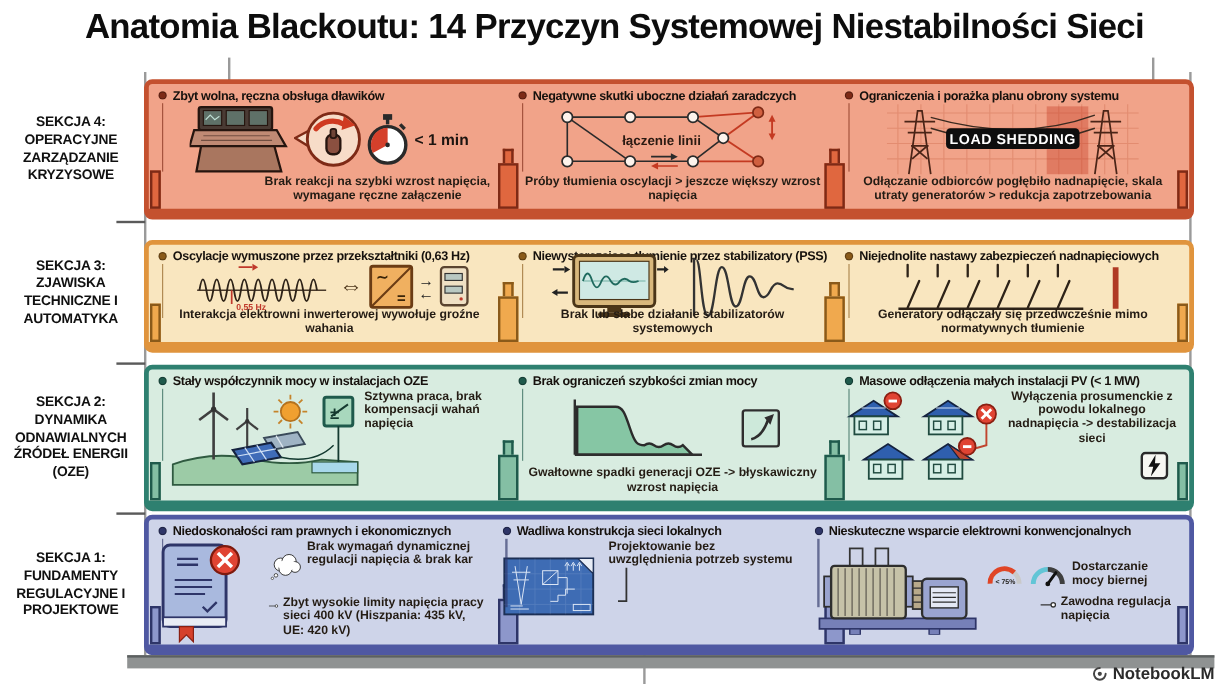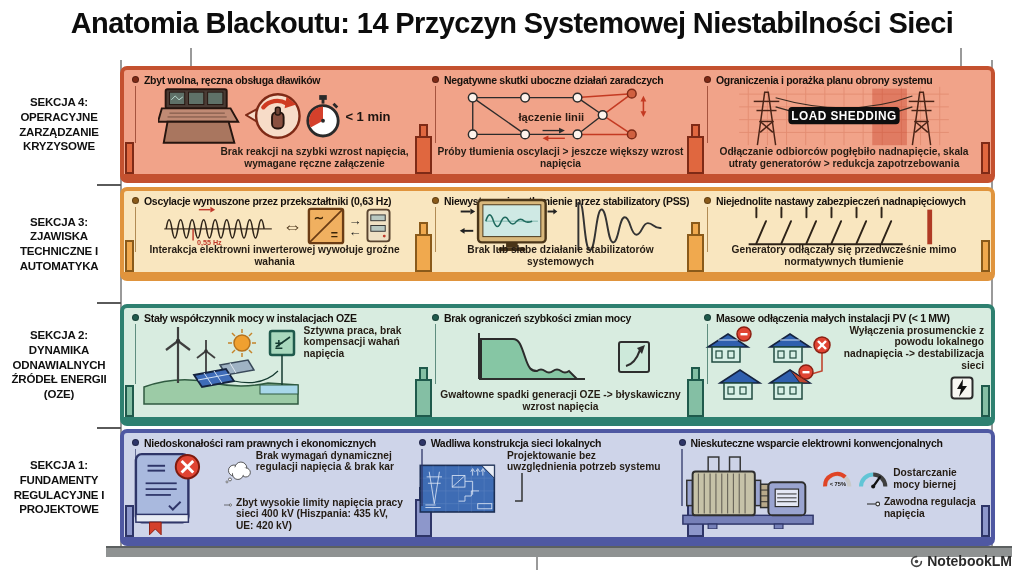--- a/index.html
+++ b/index.html
@@ -201,21 +201,21 @@
           <circle cx="150" cy="27" r="2.5" fill="#1a1a1a"></circle>
           <rect x="58" y="24" width="122" height="19" rx="4" fill="#0e0e0e"></rect>
           <text x="119" y="38" text-anchor="middle" font-size="13" font-weight="bold" letter-spacing="0.5" fill="#ffffff">LOAD SHEDDING</text>
         </svg>
       </div>
       <div class="cap">Odłączanie odbiorców pogłębiło nadnapięcie, skala utraty generatorów &gt; redukcja zapotrzebowania</div>
     </div>
   </div>
 </div>
 
-<div class="band" style="--bg:#f9e6bf;--fr:#e0943d;--pi:#f0a94e;--fd:#8a5a1a;top:187px;height:94px;">
+<div class="band" style="--bg:#f9e6bf;--fr:#e0943d;--pi:#f0a94e;--fd:#8a5a1a;top:200px;height:94px;">
   <div class="panels">
     <div class="pe" style="left:1px;"></div>
     <div class="pe" style="right:1px;"></div>
     <div class="pillar" style="left:291px;">
         <div class="pt"></div>
         <div class="pb"></div>
       </div>
     <div class="pillar" style="left:563px;">
         <div class="pt"></div>
         <div class="pb"></div>
@@ -440,21 +440,21 @@
           <path d="M118 28 V46 L104 50" fill="none" stroke="#c0452f" stroke-width="1.6"></path>
           <circle cx="40" cy="9" r="7" fill="#e04433" stroke="#8a1f12" stroke-width="1.5"></circle>
           <rect x="36.5" y="8" width="7" height="2.4" fill="#ffffff"></rect>
           <circle cx="102" cy="47" r="7" fill="#e04433" stroke="#8a1f12" stroke-width="1.5"></circle>
           <rect x="98.5" y="46" width="7" height="2.4" fill="#ffffff"></rect>
           <circle cx="118" cy="20" r="8" fill="#e04433" stroke="#8a1f12" stroke-width="1.5"></circle>
           <line x1="114" y1="16" x2="122" y2="24" stroke="#ffffff" stroke-width="2.4"></line>
           <line x1="122" y1="16" x2="114" y2="24" stroke="#ffffff" stroke-width="2.4"></line>
         </svg>
         <div style="flex:1;display:flex;flex-direction:column;align-items:flex-end;gap:4px;">
-          <div class="note" style="text-align:right;">Wyłączenia prosumenckie z powodu lokalnego nadnapięcia -&gt; destabilizacja sieci</div>
+          <div class="note" style="text-align:center;">Wyłączenia prosumenckie z powodu lokalnego nadnapięcia -&gt; destabilizacja sieci</div>
           <svg width="24" height="24" viewBox="0 0 24 24" style="margin-right:10px;">
             <rect x="1.5" y="1.5" width="21" height="21" rx="3" fill="#f7f7f2" stroke="#2a2a2a" stroke-width="2"></rect>
             <polygon points="13,3 7,13 11,13 9,21 17,10 12.5,10" fill="#111111"></polygon>
           </svg>
         </div>
       </div>
     </div>
   </div>
 </div>
 

